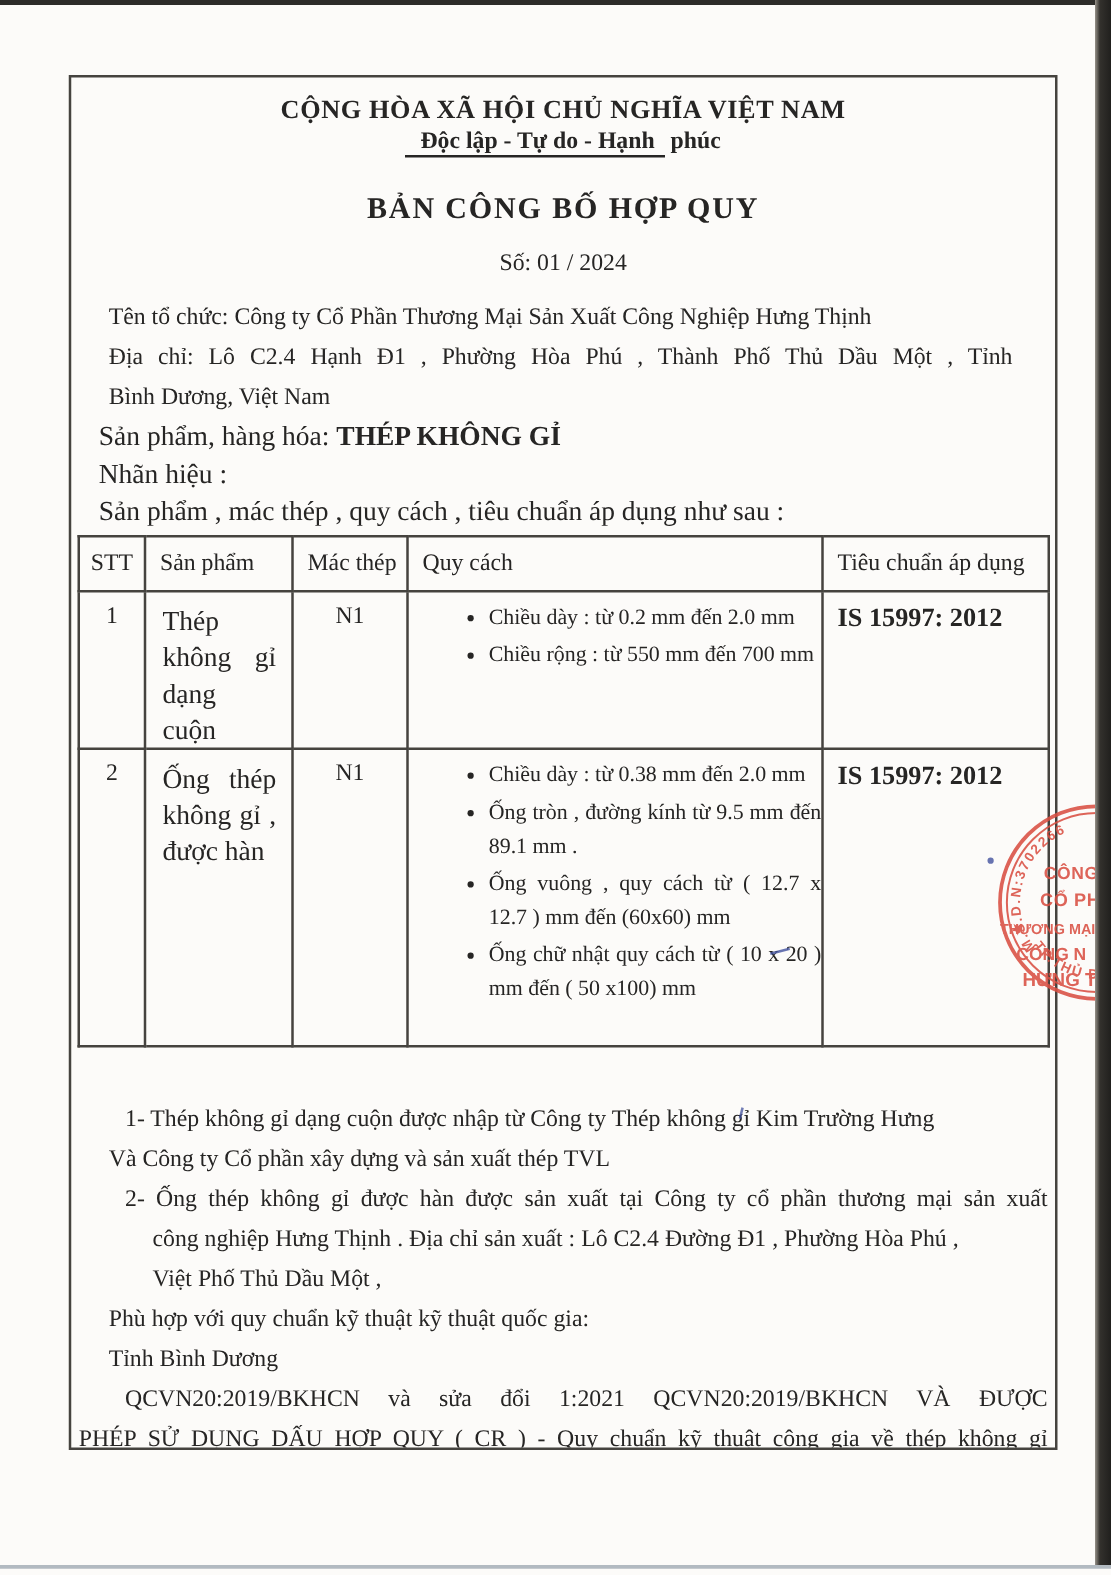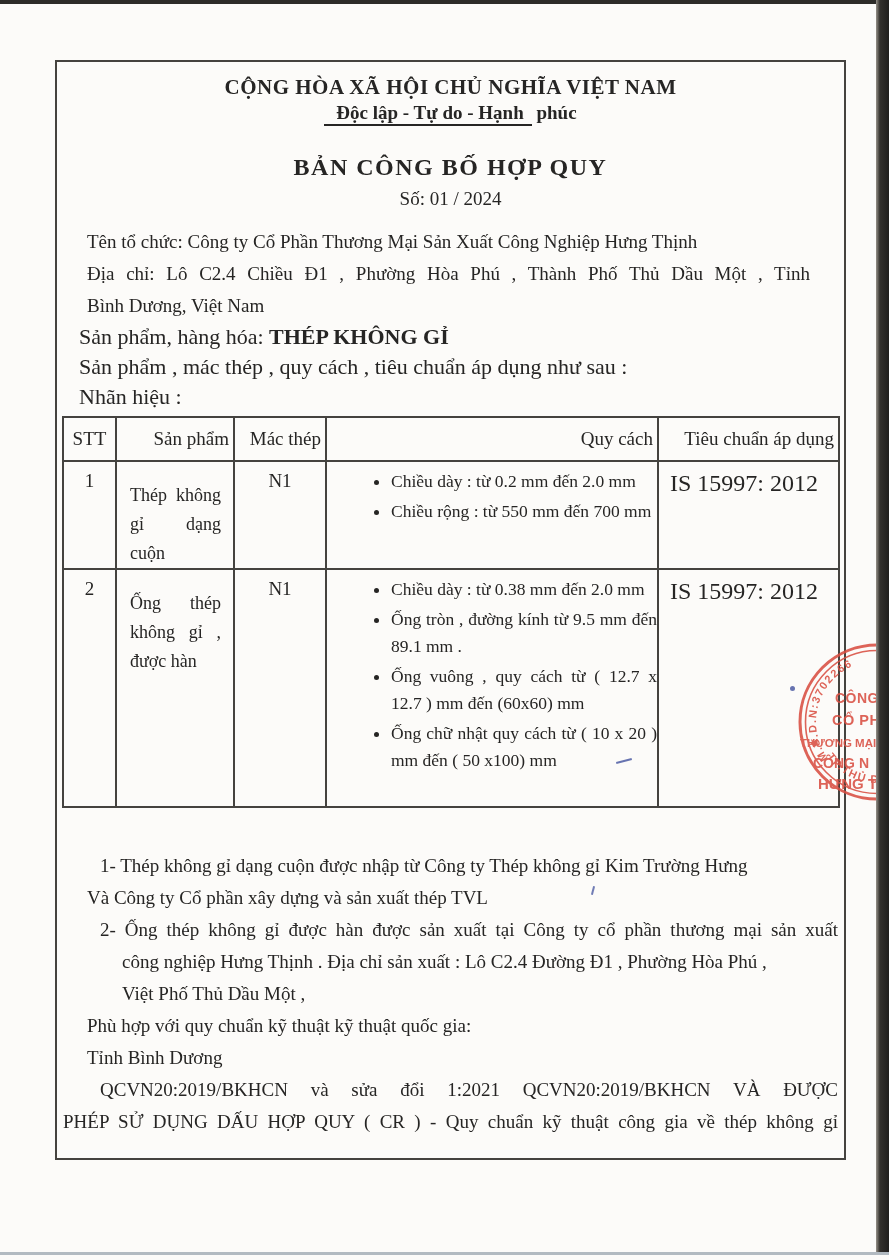--- a/index.html
+++ b/index.html
@@ -22,41 +22,41 @@
     position:absolute; left:55px; top:60px; width:791px; height:1100px;
     border:2px solid var(--line); box-sizing:border-box; z-index:2; overflow:hidden;
   }
 
   .nat-header{text-align:center;margin-top:12px;}
   .nh1{font-size:21px;font-weight:bold;letter-spacing:0.5px;line-height:26px;}
   .nh2{font-size:19px;font-weight:bold;line-height:26px;margin-top:0;}
   .nh2 .u{border-bottom:2px solid var(--ink);padding:0 8px 1px 12px;}
 
   .doc-title{text-align:center;margin-top:26px;font-size:24px;font-weight:bold;letter-spacing:1.5px;line-height:30px;}
-  .doc-number{text-align:center;margin-top:4px;font-size:19px;line-height:26px;}
+  .doc-number{text-align:center;margin-top:16px;font-size:19px;line-height:26px;}
 
   .block1{margin:14px 34px 0 30px;font-size:19px;line-height:32px;font-family:Liberation Serif, serif;}
   .block1 .jl{text-align:justify;text-align-last:justify;}
   .block2{margin:0 34px 0 22px;font-size:22px;line-height:30px;}
   .bold{font-weight:bold;}
 
   table.spec{border-collapse:collapse;table-layout:fixed;width:776px;margin:4px 0 0 5px;font-size:19px;}
   table.spec th,table.spec td{border:2px solid var(--line);}
   tr.r-head{height:44px;}
   tr.r1{height:93px;}
   tr.r2{height:238px;}
-  th{font-weight:normal;text-align:right;padding:0 4px 0 11px;vertical-align:middle;}
+  th{font-weight:normal;text-align:left;padding:0 4px 0 11px;vertical-align:middle;}
   th.c-stt{text-align:center;padding:0;}
   td{vertical-align:top;}
   td.c-stt,td.c-mac{text-align:center;padding-top:8px;}
-  td.c-sp{padding:19px 12px 0 13px;text-align:justify;font-size:18px;line-height:29px;}
+  td.c-sp{padding:8px 12px 0 13px;text-align:justify;font-size:22px;line-height:29px;}
   td.c-qc{padding:0;}
   td.c-qc ul{margin:6px 0 0 0;padding-left:64px;}
   td.c-qc li{font-size:17.5px;line-height:27px;text-align:justify;margin-bottom:3px;}
-  td.c-tc{padding:8px 20px 0 11px;font-size:24px;}
+  td.c-tc{padding:8px 20px 0 11px;font-size:21px;font-weight:bold;}
 
   .notes{margin:42px 6px 0 30px;font-size:19px;line-height:32px;width:751px;}
   .notes .n-ind{margin-left:13px;}
   .notes .n-ind2{margin-left:35px;}
   .notes .jl{text-align:justify;text-align-last:justify;}
   .notes .n-out{margin-left:-24px;width:775px;}
 
   
   .stamp{position:absolute;left:762px;top:607px;width:230px;height:230px;z-index:3;opacity:.88;}
   .stamp text{fill:var(--stamp-red);font-family:"Liberation Sans","DejaVu Sans",sans-serif;font-weight:bold;}
@@ -82,28 +82,28 @@
     <div class="nat-header">
       <div class="nh1">CỘNG HÒA XÃ HỘI CHỦ NGHĨA VIỆT NAM</div>
       <div class="nh2"><span class="u">Độc lập - Tự do - Hạnh</span> <span>phúc</span></div>
     </div>
 
     <div class="doc-title">BẢN CÔNG BỐ HỢP QUY</div>
     <div class="doc-number">Số: 01 / 2024</div>
 
     <div class="block1">
       <div>Tên tổ chức: Công ty Cổ Phần Thương Mại Sản Xuất Công Nghiệp Hưng Thịnh</div>
-      <div class="jl">Địa chỉ: Lô C2.4 Chiều Đ1 , Phường Hòa Phú , Thành Phố Thủ Dầu Một , Tỉnh</div>
+      <div class="jl">Địa chỉ: Lô C2.4 Hạnh Đ1 , Phường Hòa Phú , Thành Phố Thủ Dầu Một , Tỉnh</div>
       <div>Bình Dương, Việt Nam</div>
     </div>
 
     <div class="block2">
       <div><span>Sản phẩm, hàng hóa: </span><span class="bold">THÉP KHÔNG GỈ</span></div>
+      <div>Nhãn hiệu :</div>
       <div>Sản phẩm , mác thép , quy cách , tiêu chuẩn áp dụng như sau :</div>
-      <div>Nhãn hiệu :</div>
     </div>
 
     <table class="spec">
       <colgroup>
         <col style="width:53px">
           <col style="width:118px">
           <col style="width:92px">
           <col style="width:332px">
           <col style="width:181px">
       </colgroup>

